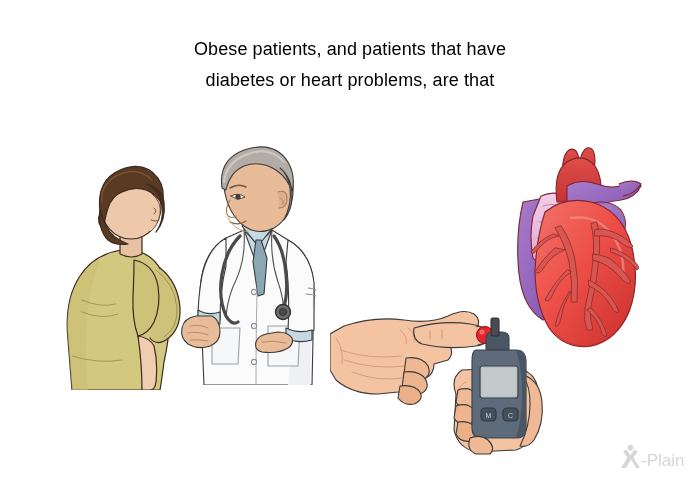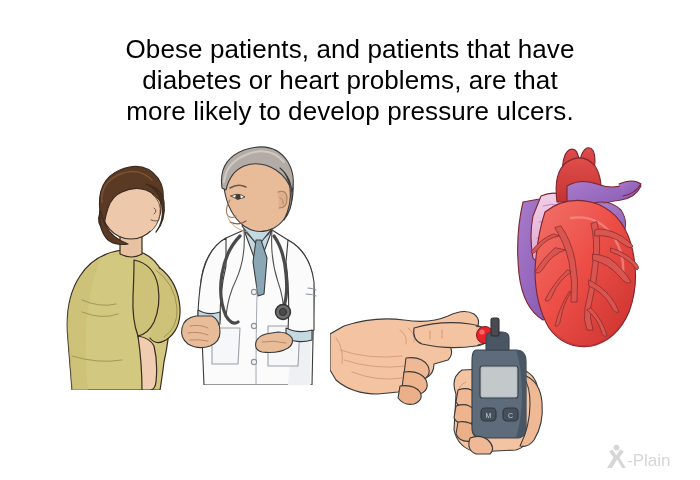--- a/index.html
+++ b/index.html
@@ -18,43 +18,42 @@
     background: #ffffff;
     overflow: hidden;
   }
   #caption {
     position: absolute;
     left: 70px;
     top: 34px;
     width: 560px;
     text-align: center;
     font-family: "Liberation Sans", sans-serif;
-    font-size: 26px;
+    font-size: 18px;
     line-height: 31px;
     color: #000000;
     letter-spacing: 0.1px;
   }
   .illus {
     position: absolute;
   }
   #fig-patient   { left: 38px;  top: 150px; width: 160px; height: 240px; }
   #fig-doctor    { left: 168px; top: 140px; width: 170px; height: 245px; }
   #fig-heart     { left: 485px; top: 140px; width: 170px; height: 230px; }
   #fig-glucose   { left: 330px; top: 298px; width: 230px; height: 160px; }
-  #brand-logo    { position: absolute; left: 604px; top: 444px; width: 76px; height: 26px; }
+  #brand-logo    { position: absolute; left: 618px; top: 444px; width: 76px; height: 26px; }
 </style>
 </head>
 <body>
 
 <div id="slide">
 
   <div id="caption">
     <div>Obese patients, and patients that have</div>
     <div>diabetes or heart problems, are that</div>
-    <div>more likely to develop pressure ulcers.</div>
   </div>
 
   <svg class="illus" id="fig-patient" viewBox="0 0 160 240">
     <g stroke="#3a2a20" stroke-width="1.2" stroke-linejoin="round" stroke-linecap="round">
 
       <path d="M34 240 L30 190 Q26 150 42 126 Q56 104 84 100 Q112 98 124 122
                Q133 142 132 166 Q131 190 126 212 Q124 228 122 240 Z" fill="#d2c87f"></path>
 
       <path d="M34 240 L30 190 Q26 152 42 128 Q50 116 62 110 Q50 140 48 180 Q47 212 50 240 Z" fill="#c9be72" stroke="none" opacity="0.55"></path>
 

